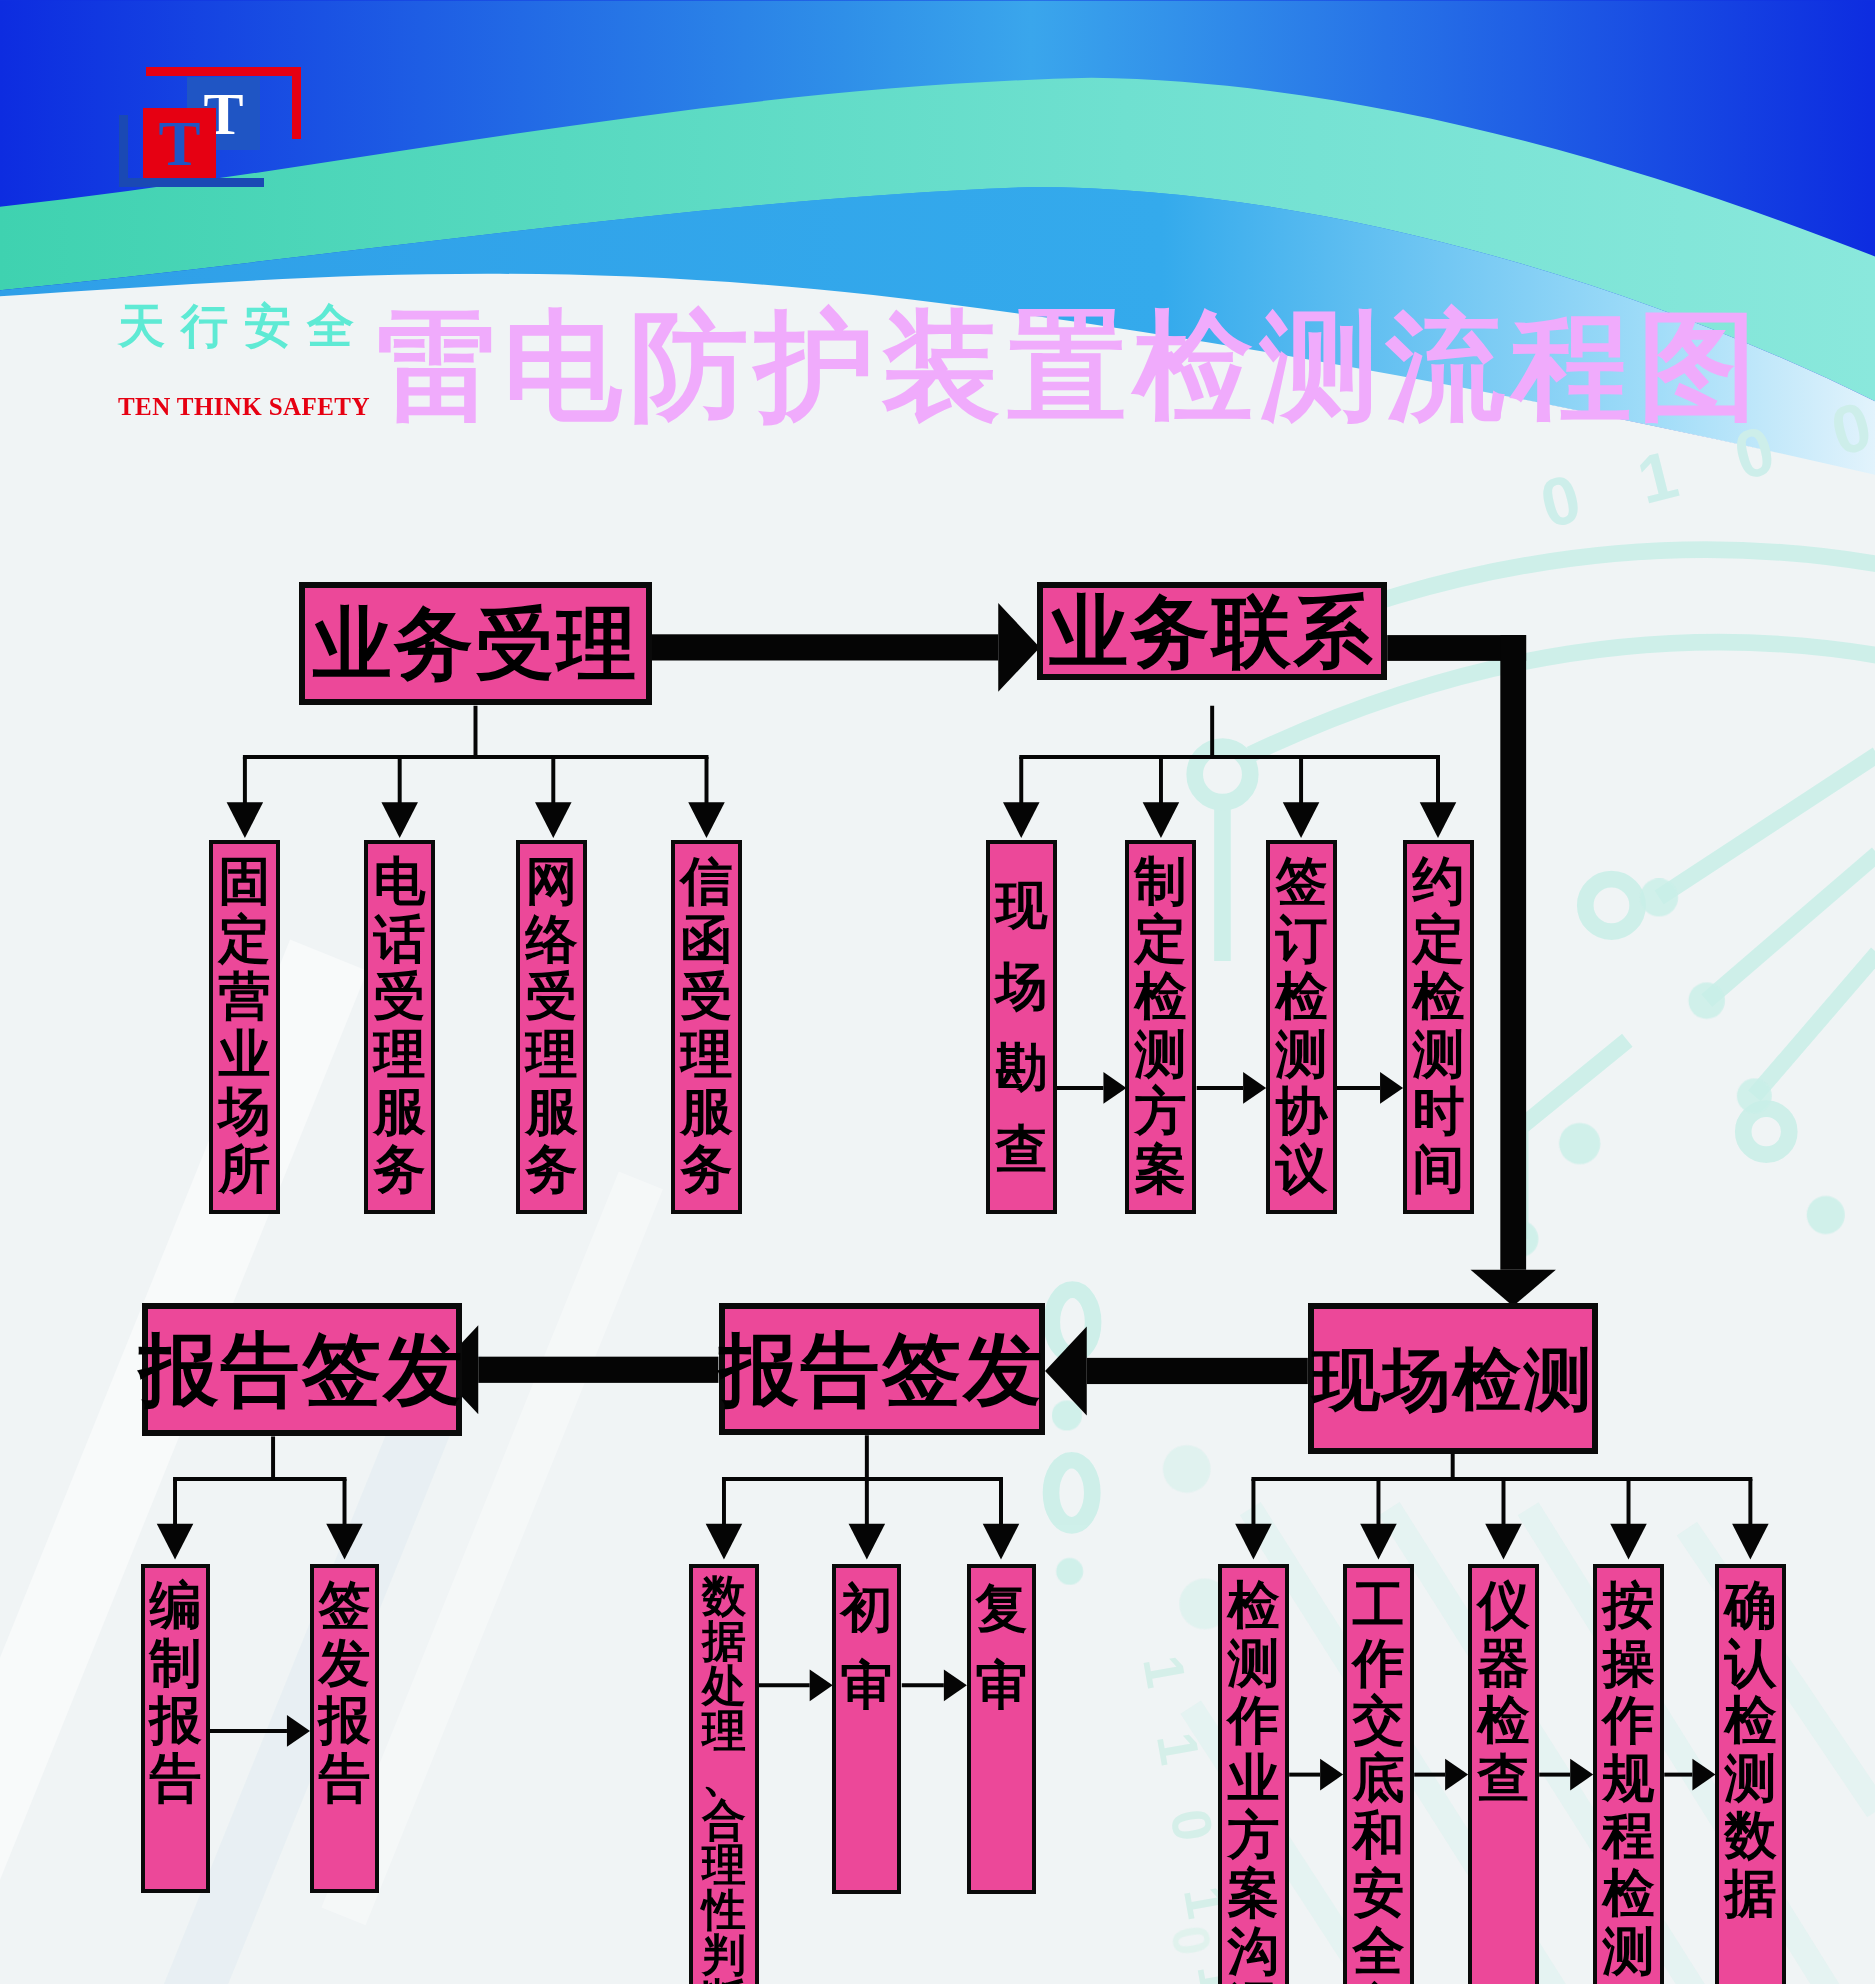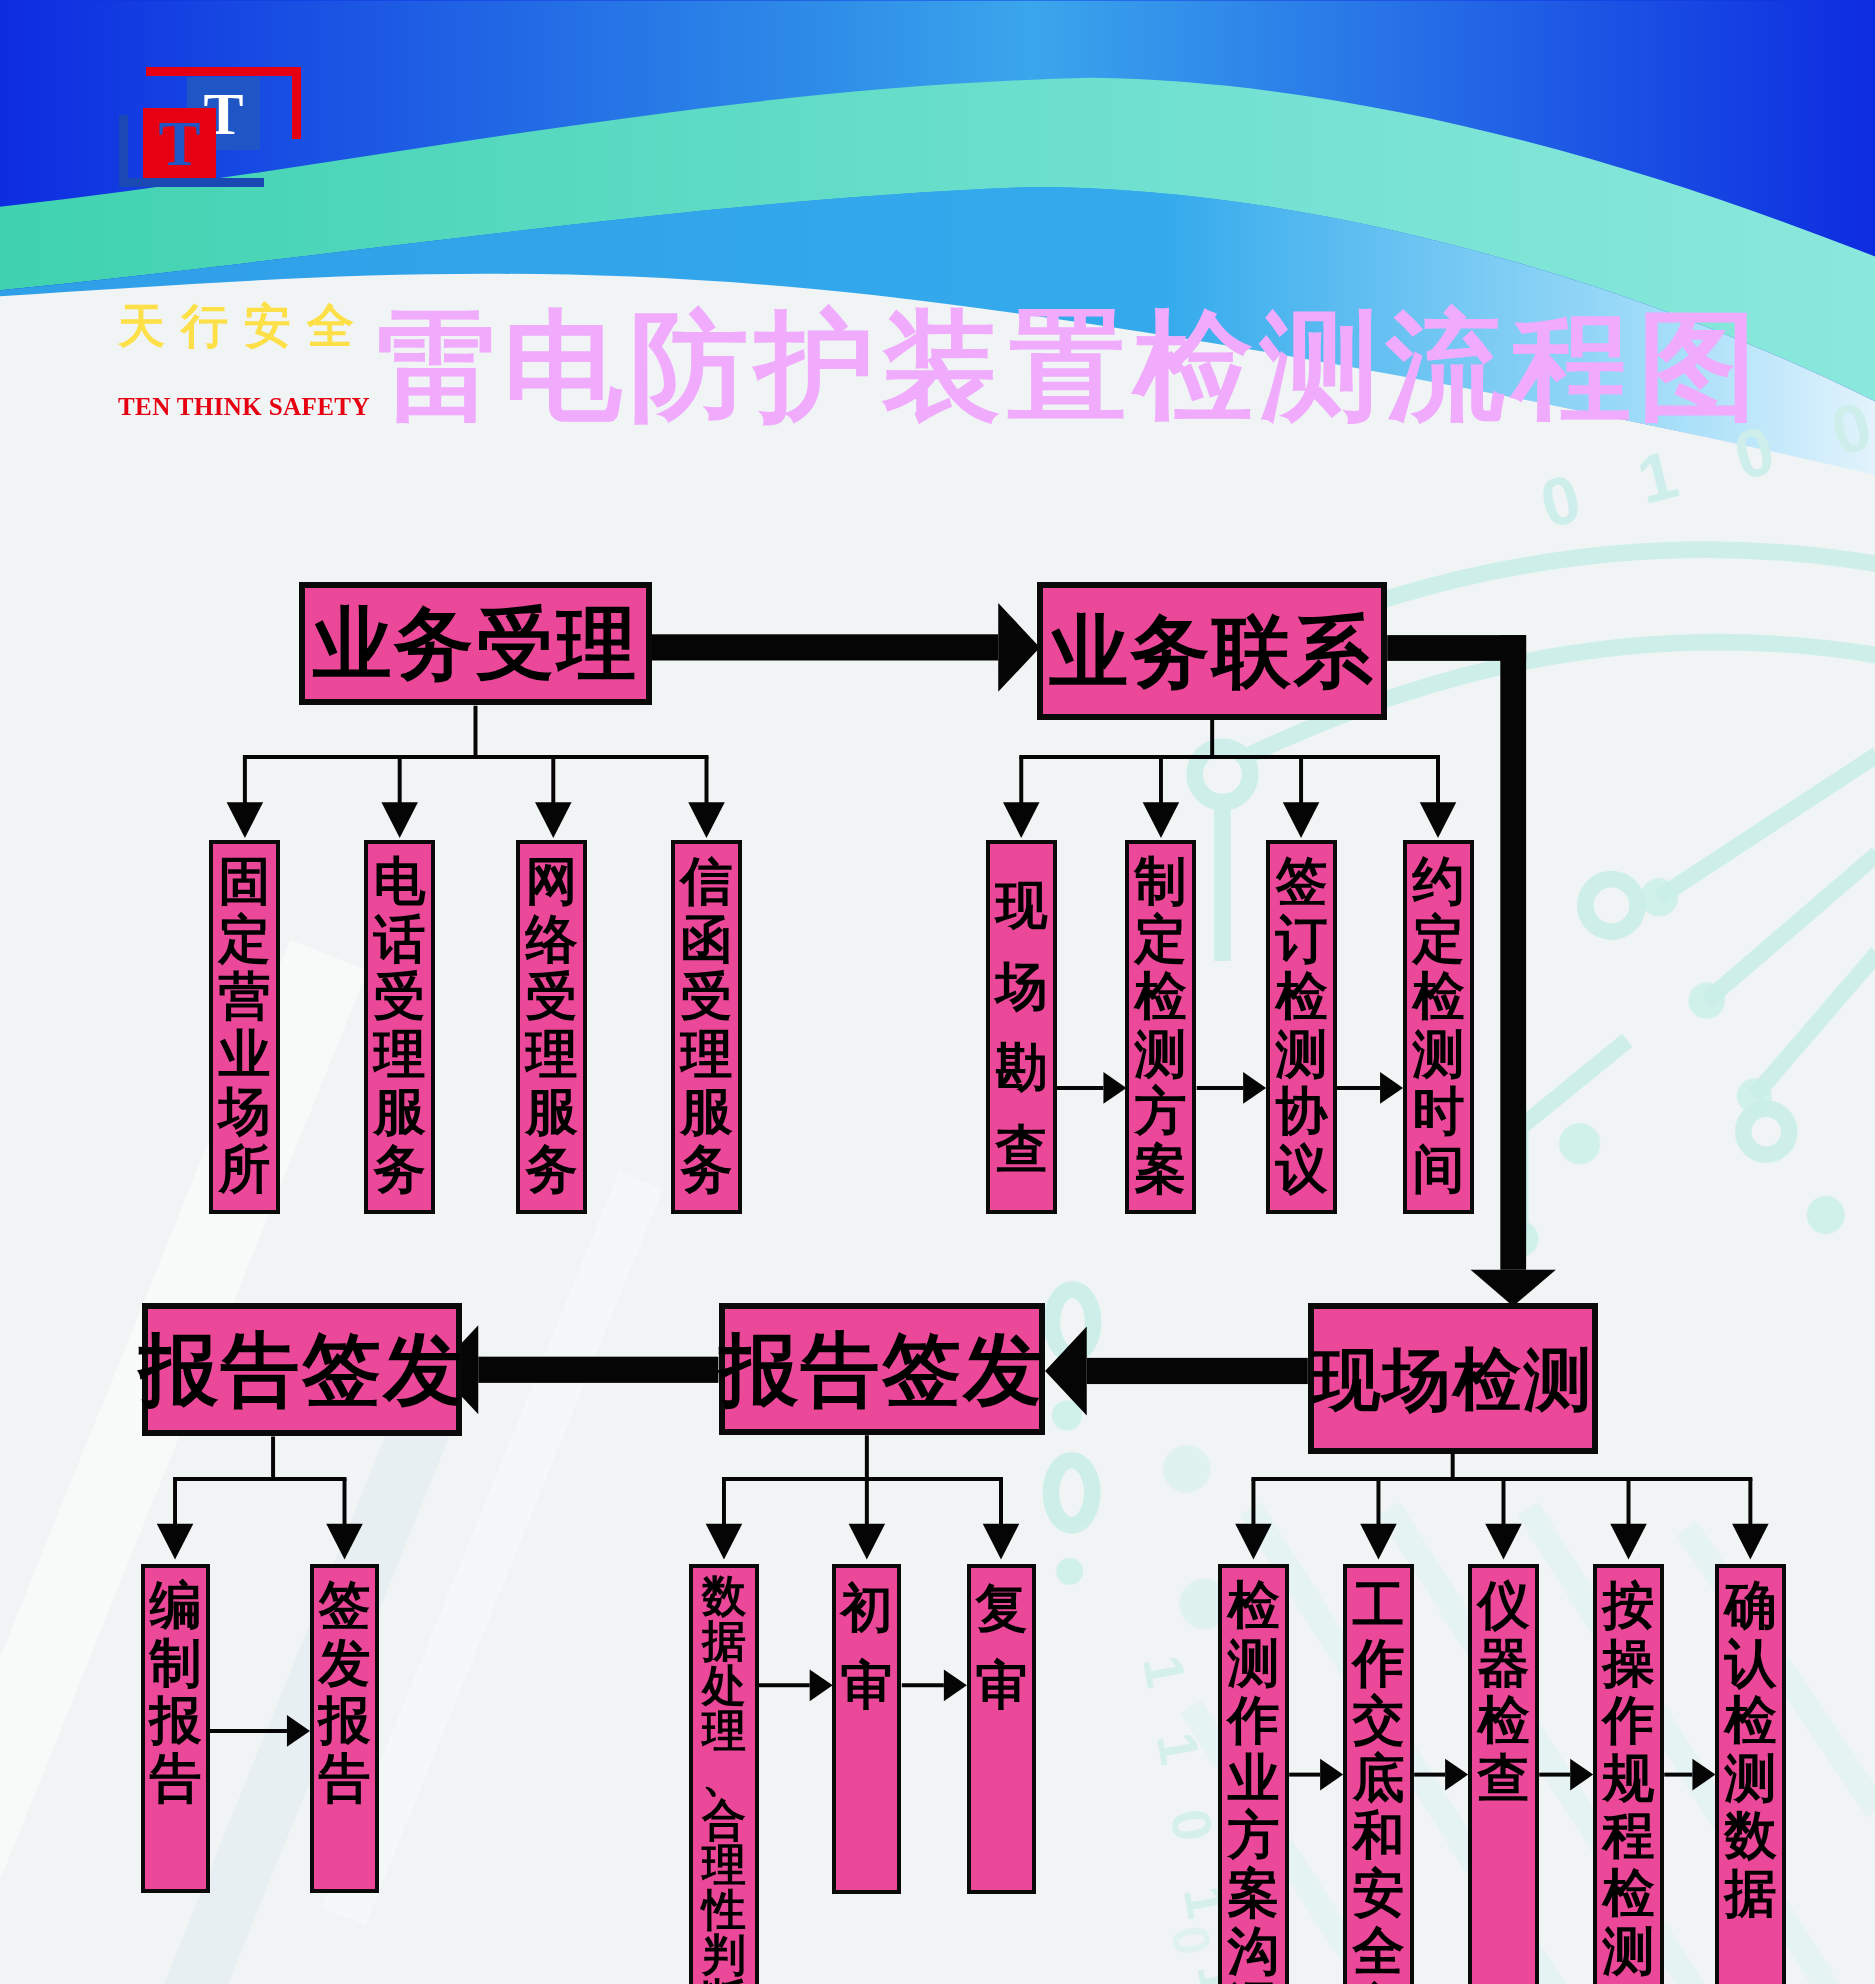--- a/index.html
+++ b/index.html
@@ -13,21 +13,21 @@
   #logo-red-bracket-right{left:292px;top:67px;width:8.7px;height:72px;background:#e60012;}
   #logo-blue-square{left:187px;top:77px;width:73px;height:73px;background:#1f55c4;
      display:flex;align-items:center;justify-content:center;}
   #logo-red-square{left:143px;top:108px;width:73px;height:73px;background:#e60012;
      display:flex;align-items:center;justify-content:center;}
   #logo-blue-bracket-left{left:119px;top:115px;width:8.7px;height:71px;background:#1a49b4;}
   #logo-blue-bracket-bottom{left:119px;top:178px;width:145px;height:8.7px;background:#1a49b4;}
   .logo-t{font-family:"Liberation Serif","DejaVu Serif",serif;font-weight:700;line-height:1;}
   #logo-blue-square .logo-t{color:#ffffff;font-size:60px;}
   #logo-red-square .logo-t{color:#1f55c4;font-size:63px;}
-  #logo-name-cn{left:118px;top:295px;width:198px;color:#fde047;font-weight:900;
+  #logo-name-cn{left:118px;top:295px;width:198px;color:#5eead4;font-weight:900;
      font-size:47px;letter-spacing:16px;font-family:"Liberation Serif","DejaVu Serif",serif;white-space:nowrap;}
   #logo-name-en{left:118px;top:349px;width:254px;color:#e60012;font-weight:700;
      font-size:25px;letter-spacing:0.4px;font-family:"Liberation Serif","DejaVu Serif",serif;white-space:nowrap;margin-top:44px;}
 
   
   #page-title{position:absolute;left:377px;top:304px;width:1318px;text-align:center;
      color:#f0abfc;font-size:119px;font-weight:900;letter-spacing:7.1px;line-height:1.05;white-space:nowrap;}
 
   
   .fbox{position:absolute;background:#ec4899;box-sizing:border-box;border:6.4px solid #0a0a0a;
@@ -248,21 +248,21 @@
     <div class="logo-part" id="logo-blue-bracket-bottom"></div>
     <div class="logo-part" id="logo-name-cn">天行安全</div>
     <div class="logo-part" id="logo-name-en">TEN THINK SAFETY</div>
   </div>
 
   <div id="page-title">雷电防护装置检测流程图</div>
 
   <div class="fbox rowA" style="left:299px;top:582px;width:353px;height:123px;">
     <span class="label">业务受理</span>
   </div>
-  <div class="fbox rowA" style="left:1037px;top:582px;width:350px;height:138px;">
+  <div class="fbox rowA" style="left:1037px;top:582px;width:350px;height:98px;">
     <span class="label">业务联系</span>
   </div>
 
   <div class="fbox vbox" style="left:209px;top:840px;width:71px;height:374px;">
     <span class="vlabel">
         <span>固</span>
         <span>定</span>
         <span>营</span>
         <span>业</span>
         <span>场</span>

